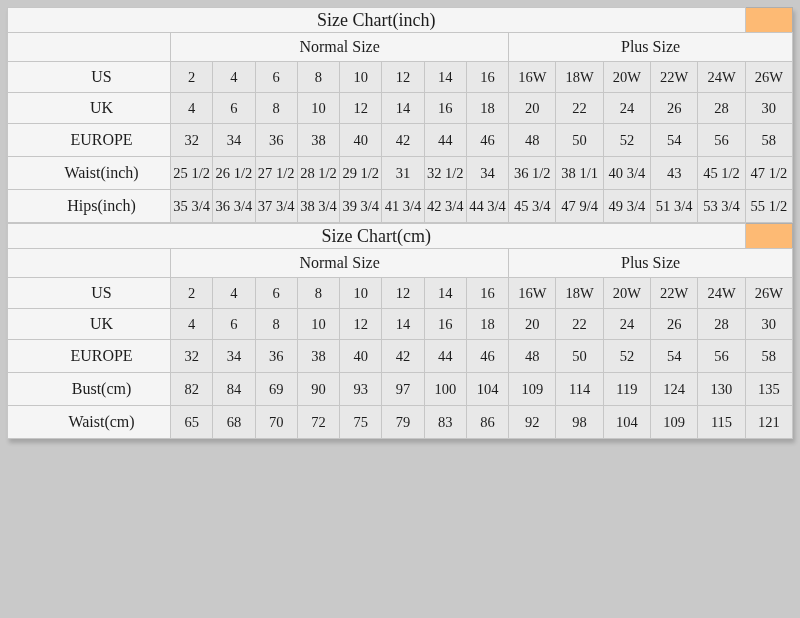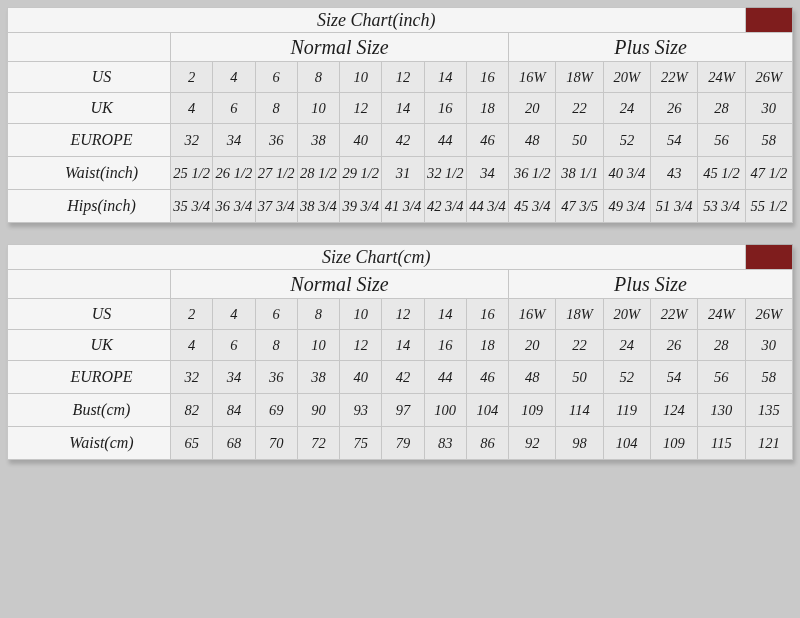--- a/index.html
+++ b/index.html
@@ -12,25 +12,23 @@
     color: #1c1c1c;
     overflow: hidden;
   }
   .page {
     padding: 7px 7px 0 7px;
   }
   table.size-table {
     width: 786px;
     table-layout: fixed;
     border-collapse: collapse;
-    background: #7f1d1d;
+    background: #fdba74;
     border: 1px solid #aeaeae;
     box-shadow: 2px 4px 4px rgba(0,0,0,0.18);
-    margin-bottom: 21px;
-    font-style: italic;
   }
   col.c-label  { width: 162px; }
   col.c-normal { width: 42px; }
   col.c-plus   { width: 47px; }
 
   .size-table th, .size-table td {
     border: 1px solid #c6c6c6;
     text-align: center;
     vertical-align: middle;
     font-weight: normal;
@@ -39,21 +37,21 @@
     white-space: nowrap;
   }
   tr.title-row th {
     background: #f5f5f5;
     font-size: 18px;
     height: 24px;
     border-bottom: 1px solid #c6c6c6;
   }
   tr.group-row th {
     background: #f5f5f5;
-    font-size: 20px;
+    font-size: 16px;
     height: 28px;
   }
   th.corner-cell { background: #f5f5f5; }
   th.label-cell {
     background: #f5f5f5;
     font-size: 16px;
     padding-left: 25px;
   }
   td.normal-cell, td.plus-cell {
     background: #e8e8e8;
@@ -170,21 +168,21 @@
           <th class="label-cell">Hips(inch)</th>
           <td class="normal-cell">35 3/4</td>
           <td class="normal-cell">36 3/4</td>
           <td class="normal-cell">37 3/4</td>
           <td class="normal-cell">38 3/4</td>
           <td class="normal-cell">39 3/4</td>
           <td class="normal-cell">41 3/4</td>
           <td class="normal-cell">42 3/4</td>
           <td class="normal-cell">44 3/4</td>
           <td class="plus-cell">45 3/4</td>
-          <td class="plus-cell">47 3/5</td>
+          <td class="plus-cell">47 9/4</td>
           <td class="plus-cell">49 3/4</td>
           <td class="plus-cell">51 3/4</td>
           <td class="plus-cell">53 3/4</td>
           <td class="plus-cell">55 1/2</td>
         </tr>
       </tbody>
   </table>
 
   <table class="size-table">
     <colgroup>

